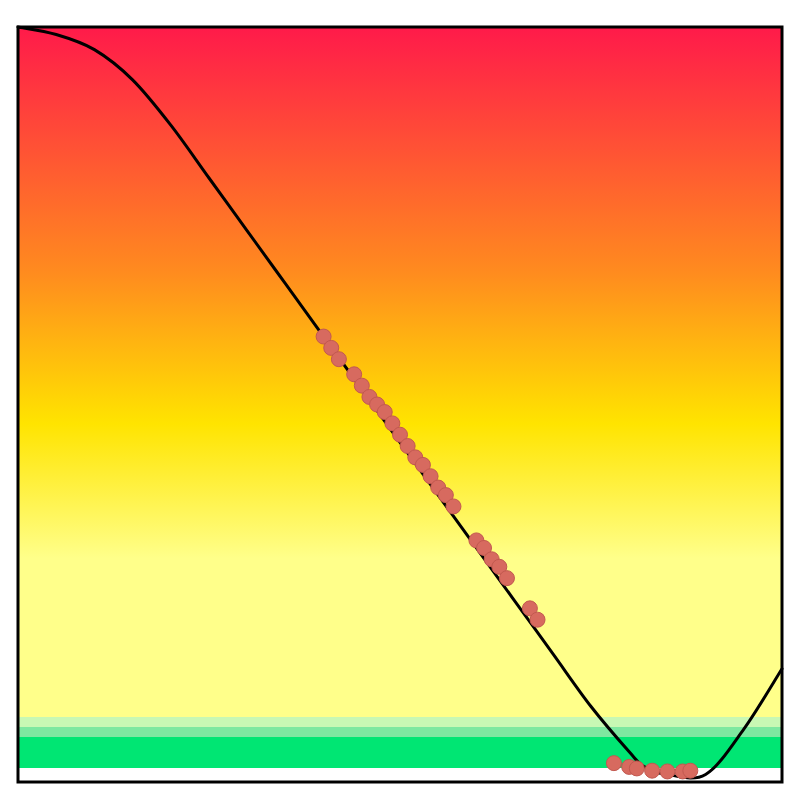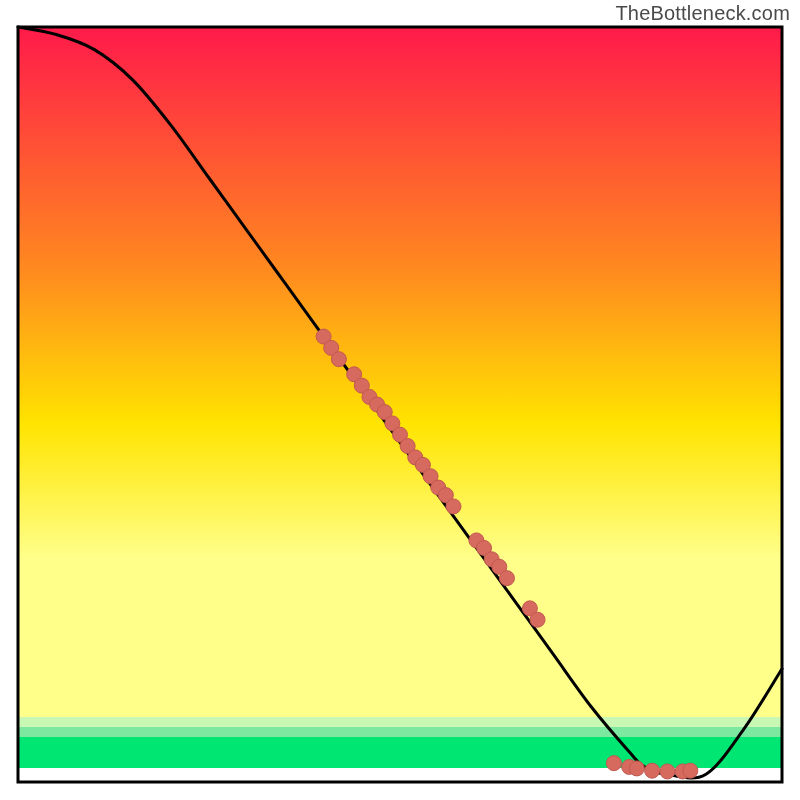--- a/index.html
+++ b/index.html
@@ -94,14 +94,13 @@
         <circle cx="636.84" cy="768.41" r="7.5" fill="#d76a5f" stroke="#c25950" stroke-width="1"></circle>
         <circle cx="652.12" cy="770.675" r="7.5" fill="#d76a5f" stroke="#c25950" stroke-width="1"></circle>
         <circle cx="667.4" cy="771.43" r="7.5" fill="#d76a5f" stroke="#c25950" stroke-width="1"></circle>
         <circle cx="682.68" cy="771.43" r="7.5" fill="#d76a5f" stroke="#c25950" stroke-width="1"></circle>
         <circle cx="690.32" cy="770.675" r="7.5" fill="#d76a5f" stroke="#c25950" stroke-width="1"></circle>
       </g>
 
     <rect id="frame" x="18" y="27" width="764" height="755" fill="none" stroke-width="3" stroke="#000000"></rect>
   </svg>
 
-  <div class="watermark">TheBottleneck.com</div>
 </div>
 
 </body></html>

